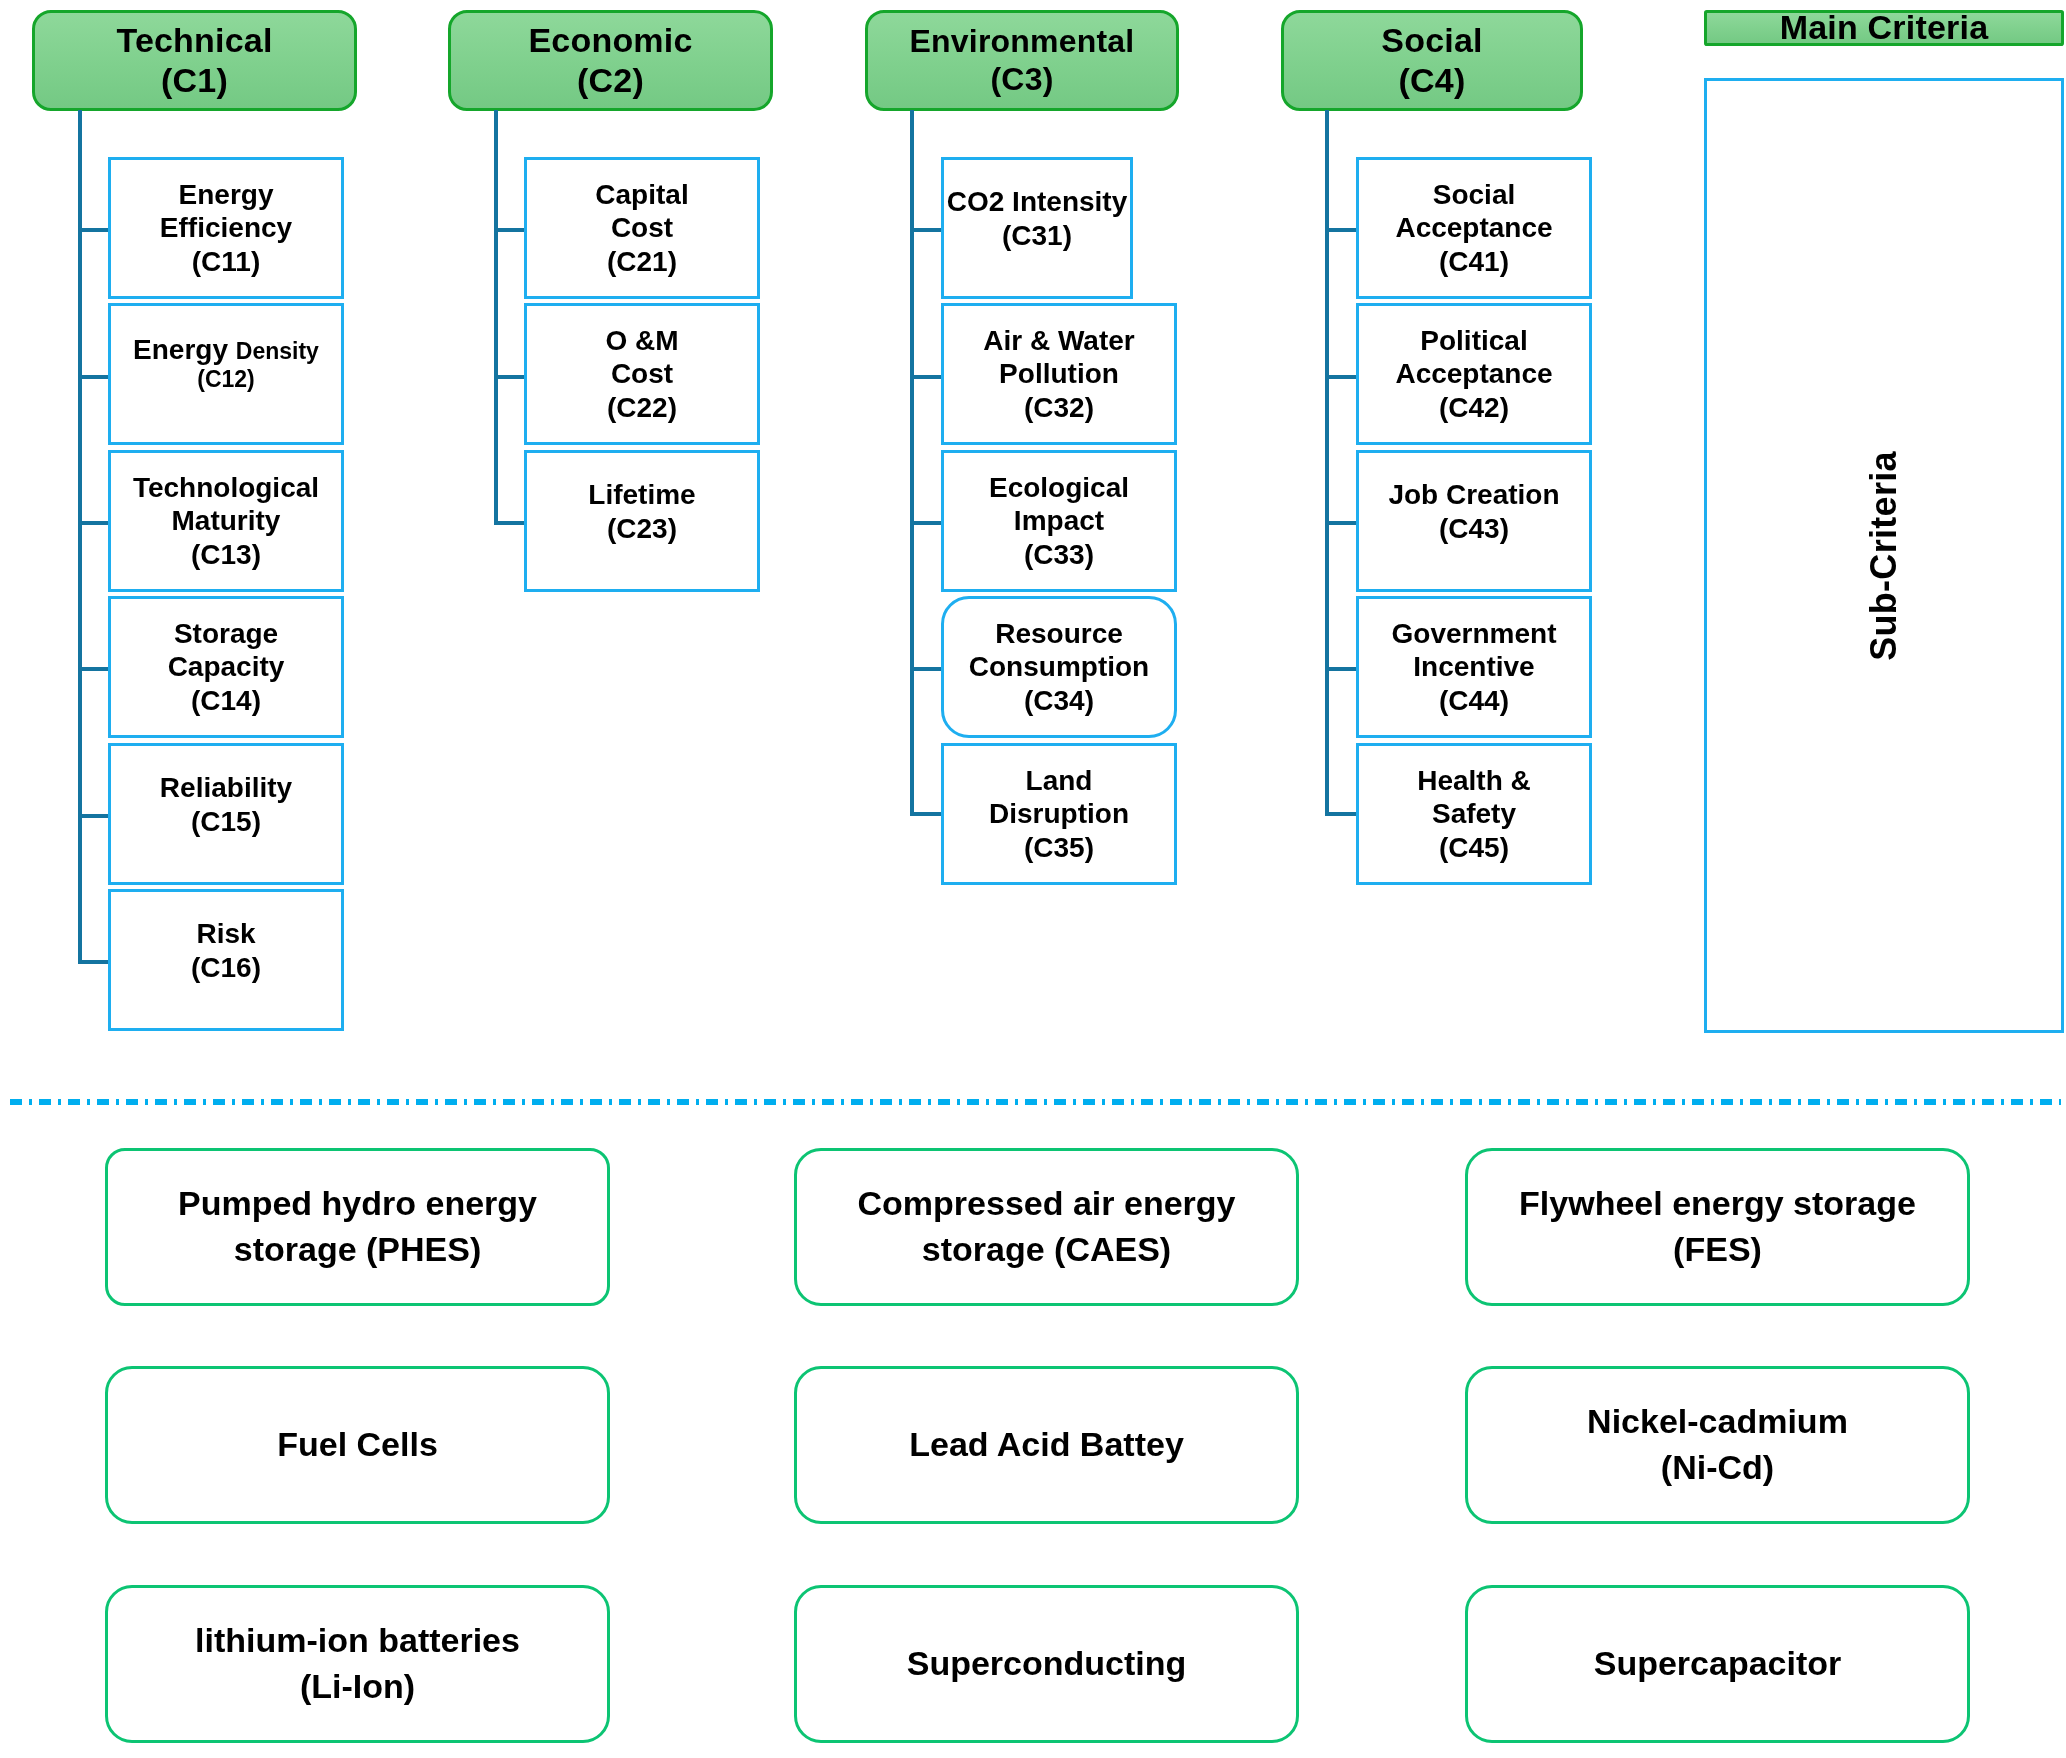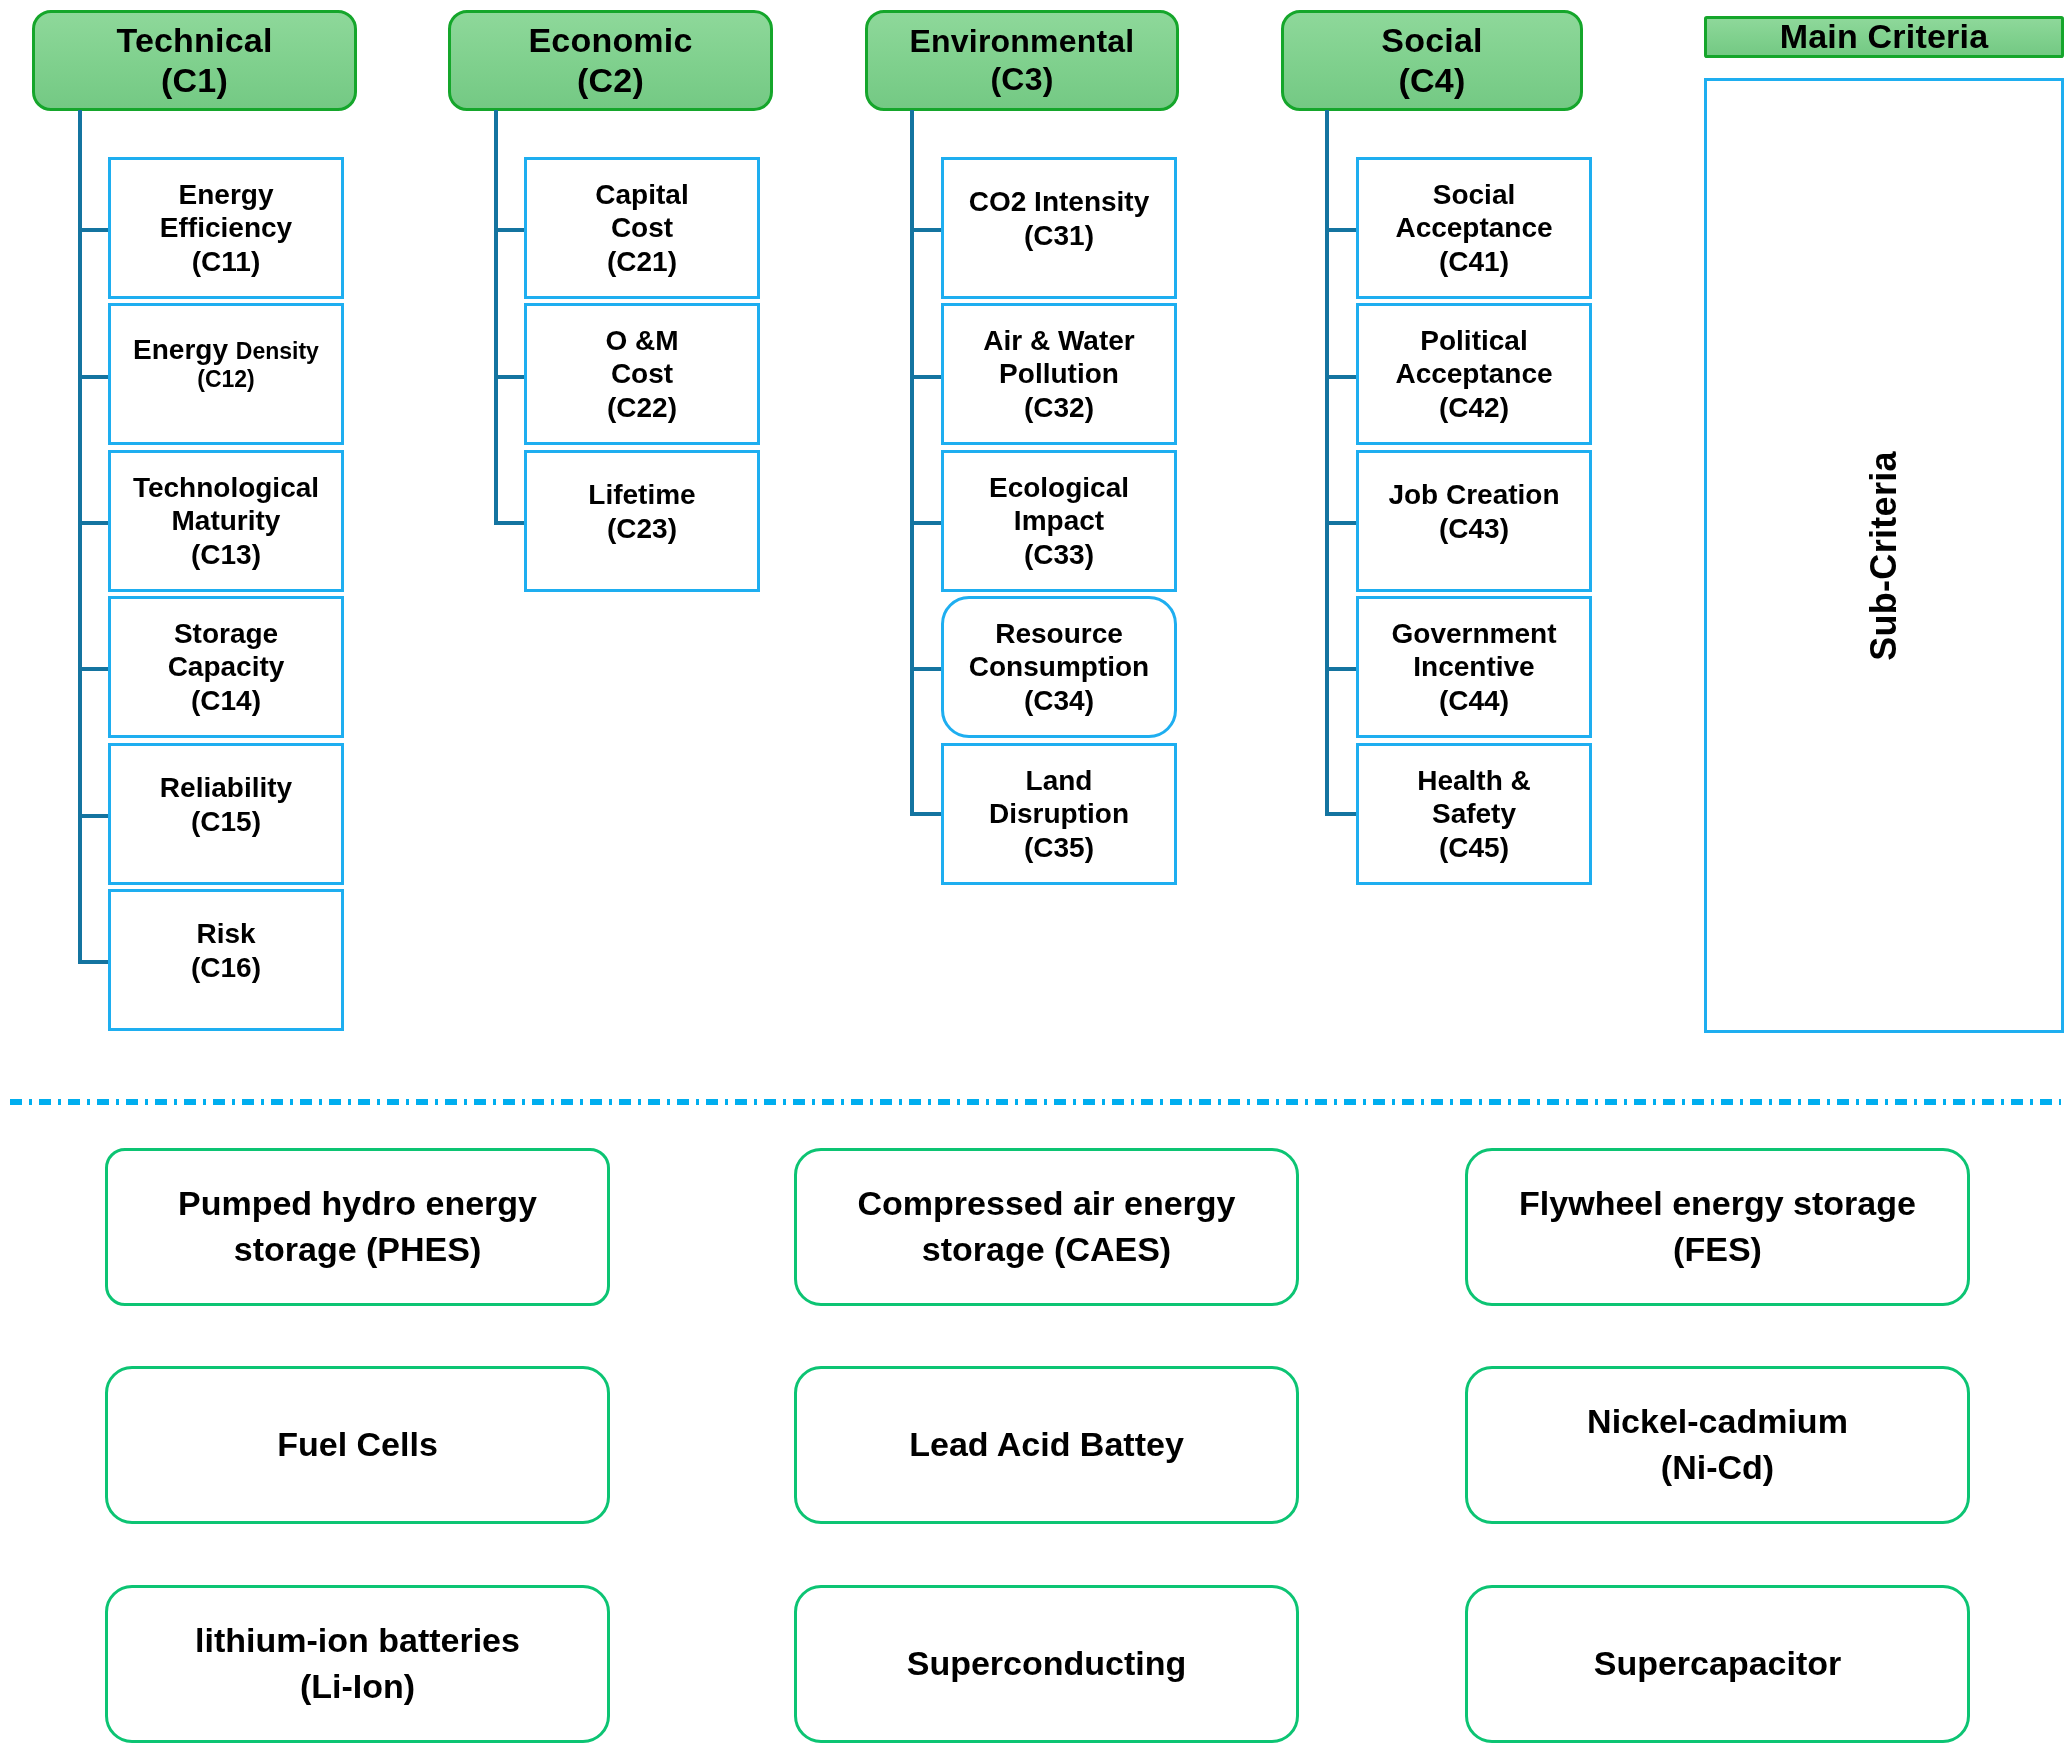--- a/index.html
+++ b/index.html
@@ -174,21 +174,21 @@
 
   <div class="main-box" style="left:865px;top:10px;width:314px;height:101px;font-size:32px;">
     <div>
       <div>Environmental</div>
       <div>(C3)</div>
     </div>
   </div>
   <div class="vline" style="left:910px;top:110px;height:706px;"></div>
 
   <div class="hline" style="left:910px;top:228px;width:34px;"></div>
-  <div class="sub-box" style="left:941px;top:157px;width:236px;height:142px;">
+  <div class="sub-box" style="left:941px;top:157px;width:192px;height:142px;">
     <div style="margin-top:-19px;">
       <div>CO2 Intensity</div>
       <div>(C31)</div>
     </div>
   </div>
 
   <div class="hline" style="left:910px;top:375px;width:34px;"></div>
   <div class="sub-box" style="left:941px;top:303px;width:236px;height:142px;">
     <div>
       <div>Air &amp; Water</div>
@@ -269,21 +269,21 @@
 
   <div class="hline" style="left:1325px;top:812px;width:34px;"></div>
   <div class="sub-box" style="left:1356px;top:743px;width:236px;height:142px;">
     <div>
       <div>Health &amp;</div>
       <div>Safety</div>
       <div>(C45)</div>
     </div>
   </div>
 
-  <div class="main-box square" style="left:1704px;top:16px;width:360px;height:42px;">
+  <div class="main-box square" style="left:1704px;top:10px;width:360px;height:36px;">
     <div>Main Criteria</div>
   </div>
   <div class="subcrit-box" style="left:1704px;top:78px;width:360px;height:955px;">
     <div class="subcrit-label">Sub-Criteria</div>
   </div>
 
   <div class="divider" style="top:1099px;"></div>
 
   <div class="alt-box" style="left:105px;top:1148px;width:505px;height:158px;border-radius:20px;">
     <div>

